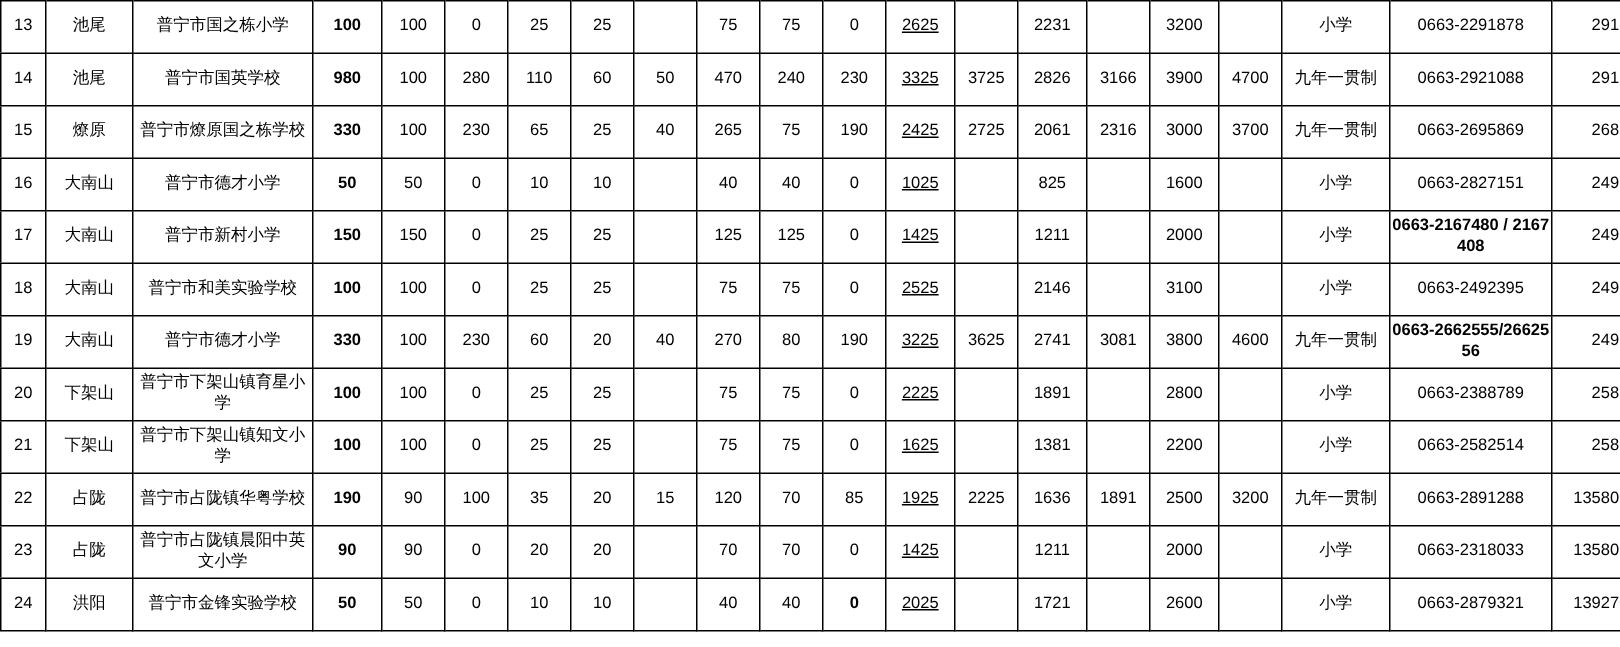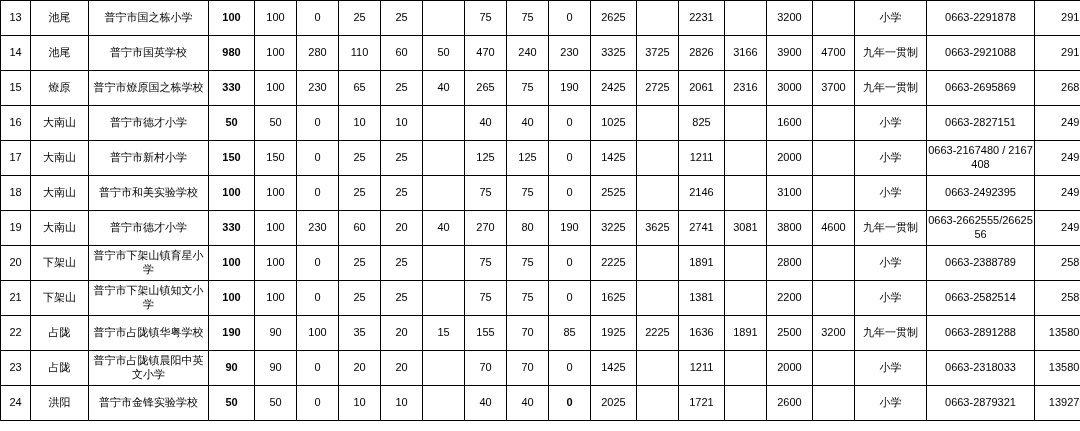--- a/index.html
+++ b/index.html
@@ -45,39 +45,39 @@
   .c2  { width: 120px; }
   .c3  { width: 46px; }
   .c4  { width: 42px; }
   .c5  { width: 42px; }
   .c6  { width: 42px; }
   .c7  { width: 42px; }
   .c8  { width: 42px; }
   .c9  { width: 42px; }
   .c10 { width: 42px; }
   .c11 { width: 42px; }
-  .c12 { width: 46px; }
+  .c12 { width: 46px; text-decoration: underline; }
   .c13 { width: 42px; }
   .c14 { width: 46px; }
   .c15 { width: 42px; }
   .c16 { width: 46px; }
   .c17 { width: 42px; }
   .c18 { width: 72px; margin-left: 48px; }
   .c19 { width: 108px; }
   .c20 { width: 96px; }
 
   .idx   { font-size: 12px; }
   .town  { font-size: 12.5px; font-weight: 400; }
   .sname { font-size: 12px; text-align: center; }
   .bold  { font-weight: bold; }
   .num   { font-size: 11.5px; }
   .level { font-size: 12px; }
   .phone { font-size: 10.5px; }
   .code  { font-size: 13px; }
-  .two-line { line-height: 1.2; }
+  .two-line { line-height: 1.2; font-weight: bold; }
 </style>
 </head>
 <body>
 
 <div class="sheet">
   <table class="grid">
     <tbody>
 
       <tr>
         <td class="c0 idx">13</td>
@@ -298,21 +298,21 @@
       <tr>
         <td class="c0 idx">22</td>
         <td class="c1 town">占陇</td>
         <td class="c2 sname">普宁市占陇镇华粤学校</td>
         <td class="c3 num bold">190</td>
         <td class="c4 num">90</td>
         <td class="c5 num">100</td>
         <td class="c6 num">35</td>
         <td class="c7 num">20</td>
         <td class="c8 num">15</td>
-        <td class="c9 num">155</td>
+        <td class="c9 num">120</td>
         <td class="c10 num">70</td>
         <td class="c11 num">85</td>
         <td class="c12 num">1925</td>
         <td class="c13 num">2225</td>
         <td class="c14 num">1636</td>
         <td class="c15 num">1891</td>
         <td class="c16 num">2500</td>
         <td class="c17 num">3200</td>
         <td class="c18 level">九年一贯制</td>
         <td class="c19 phone">0663-2891288</td>

